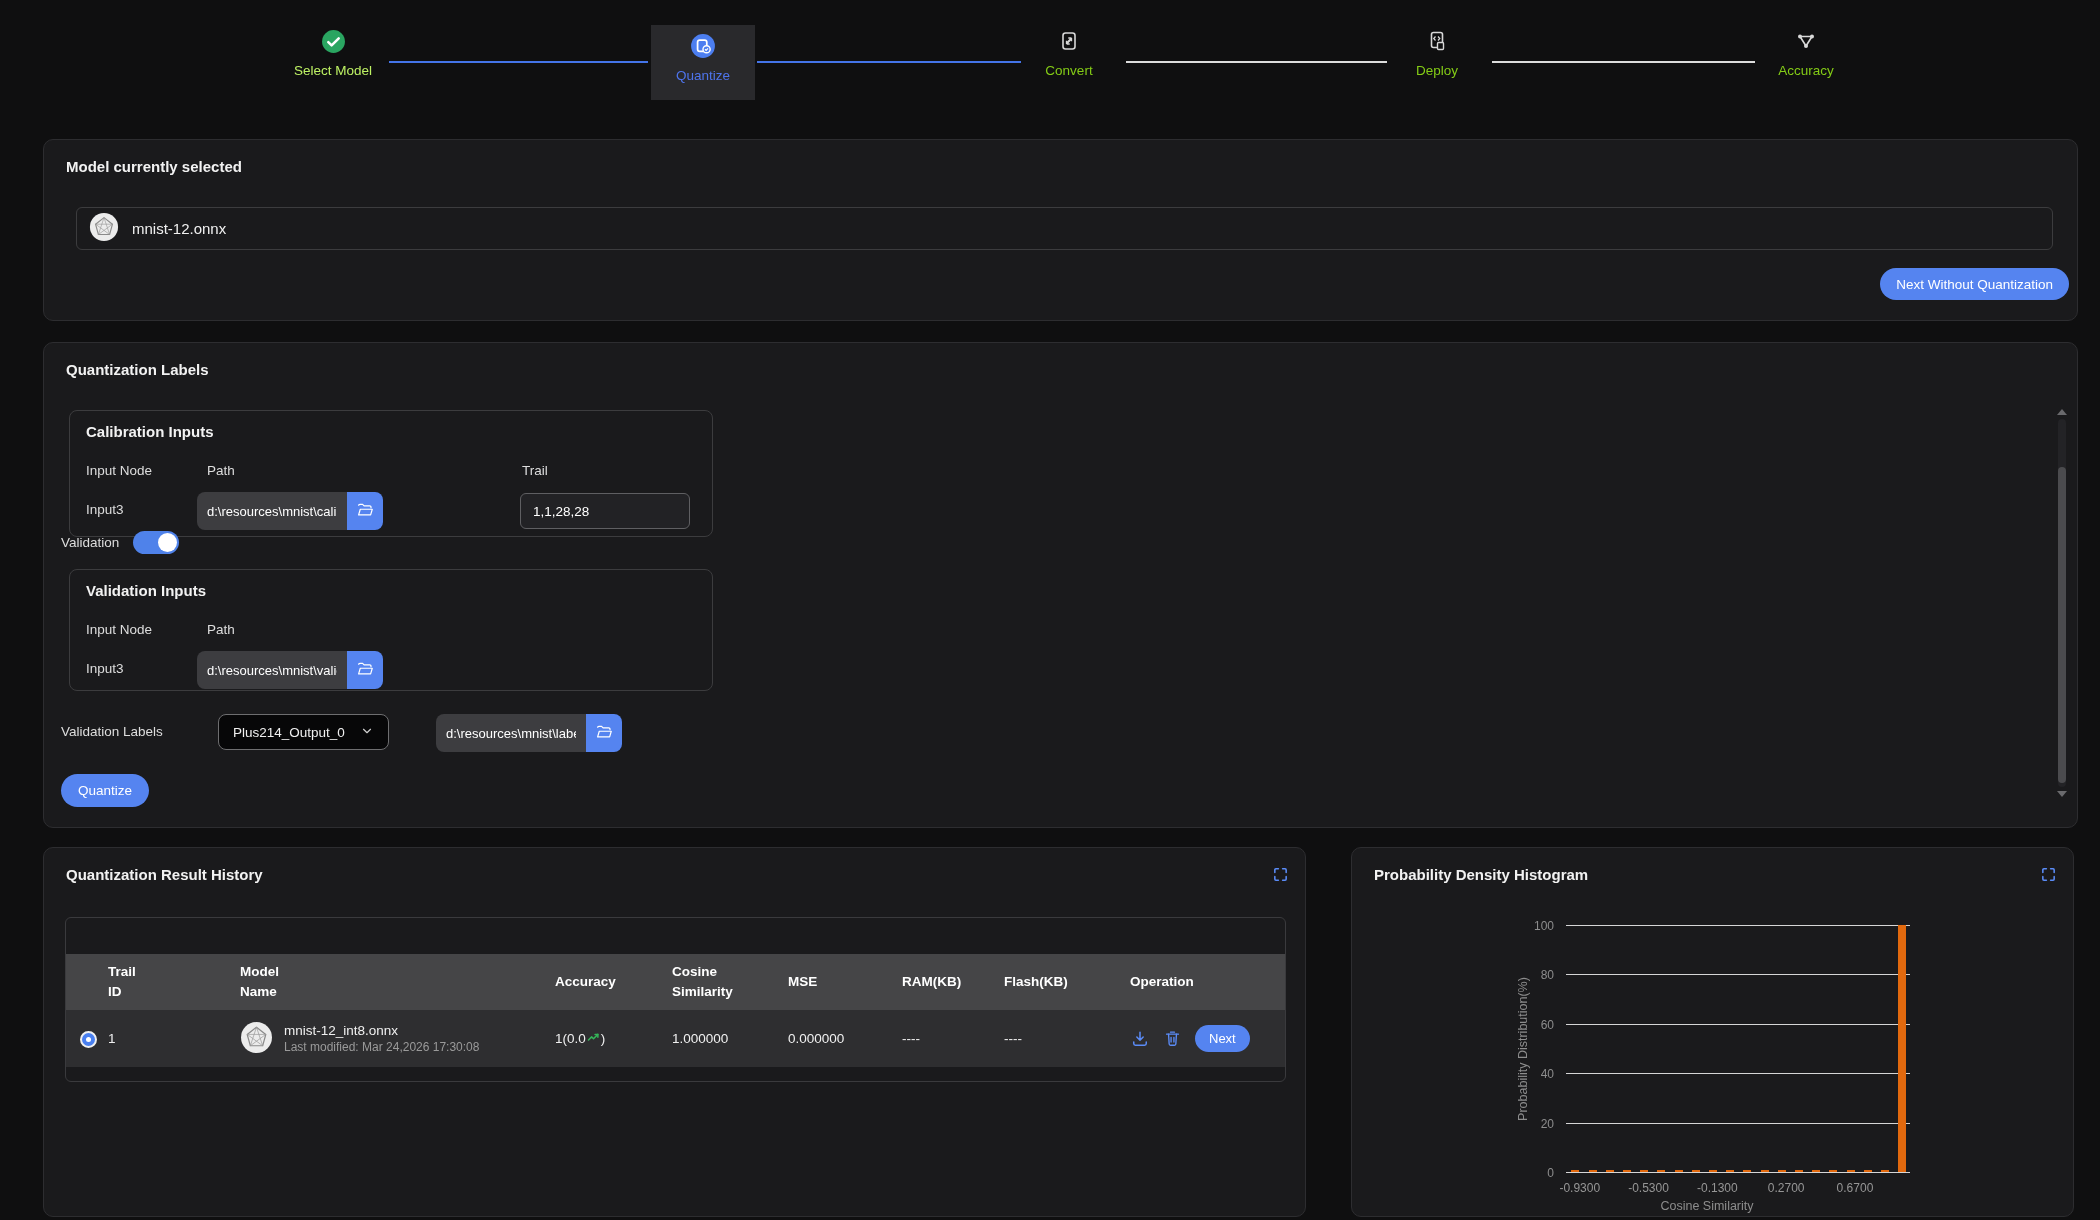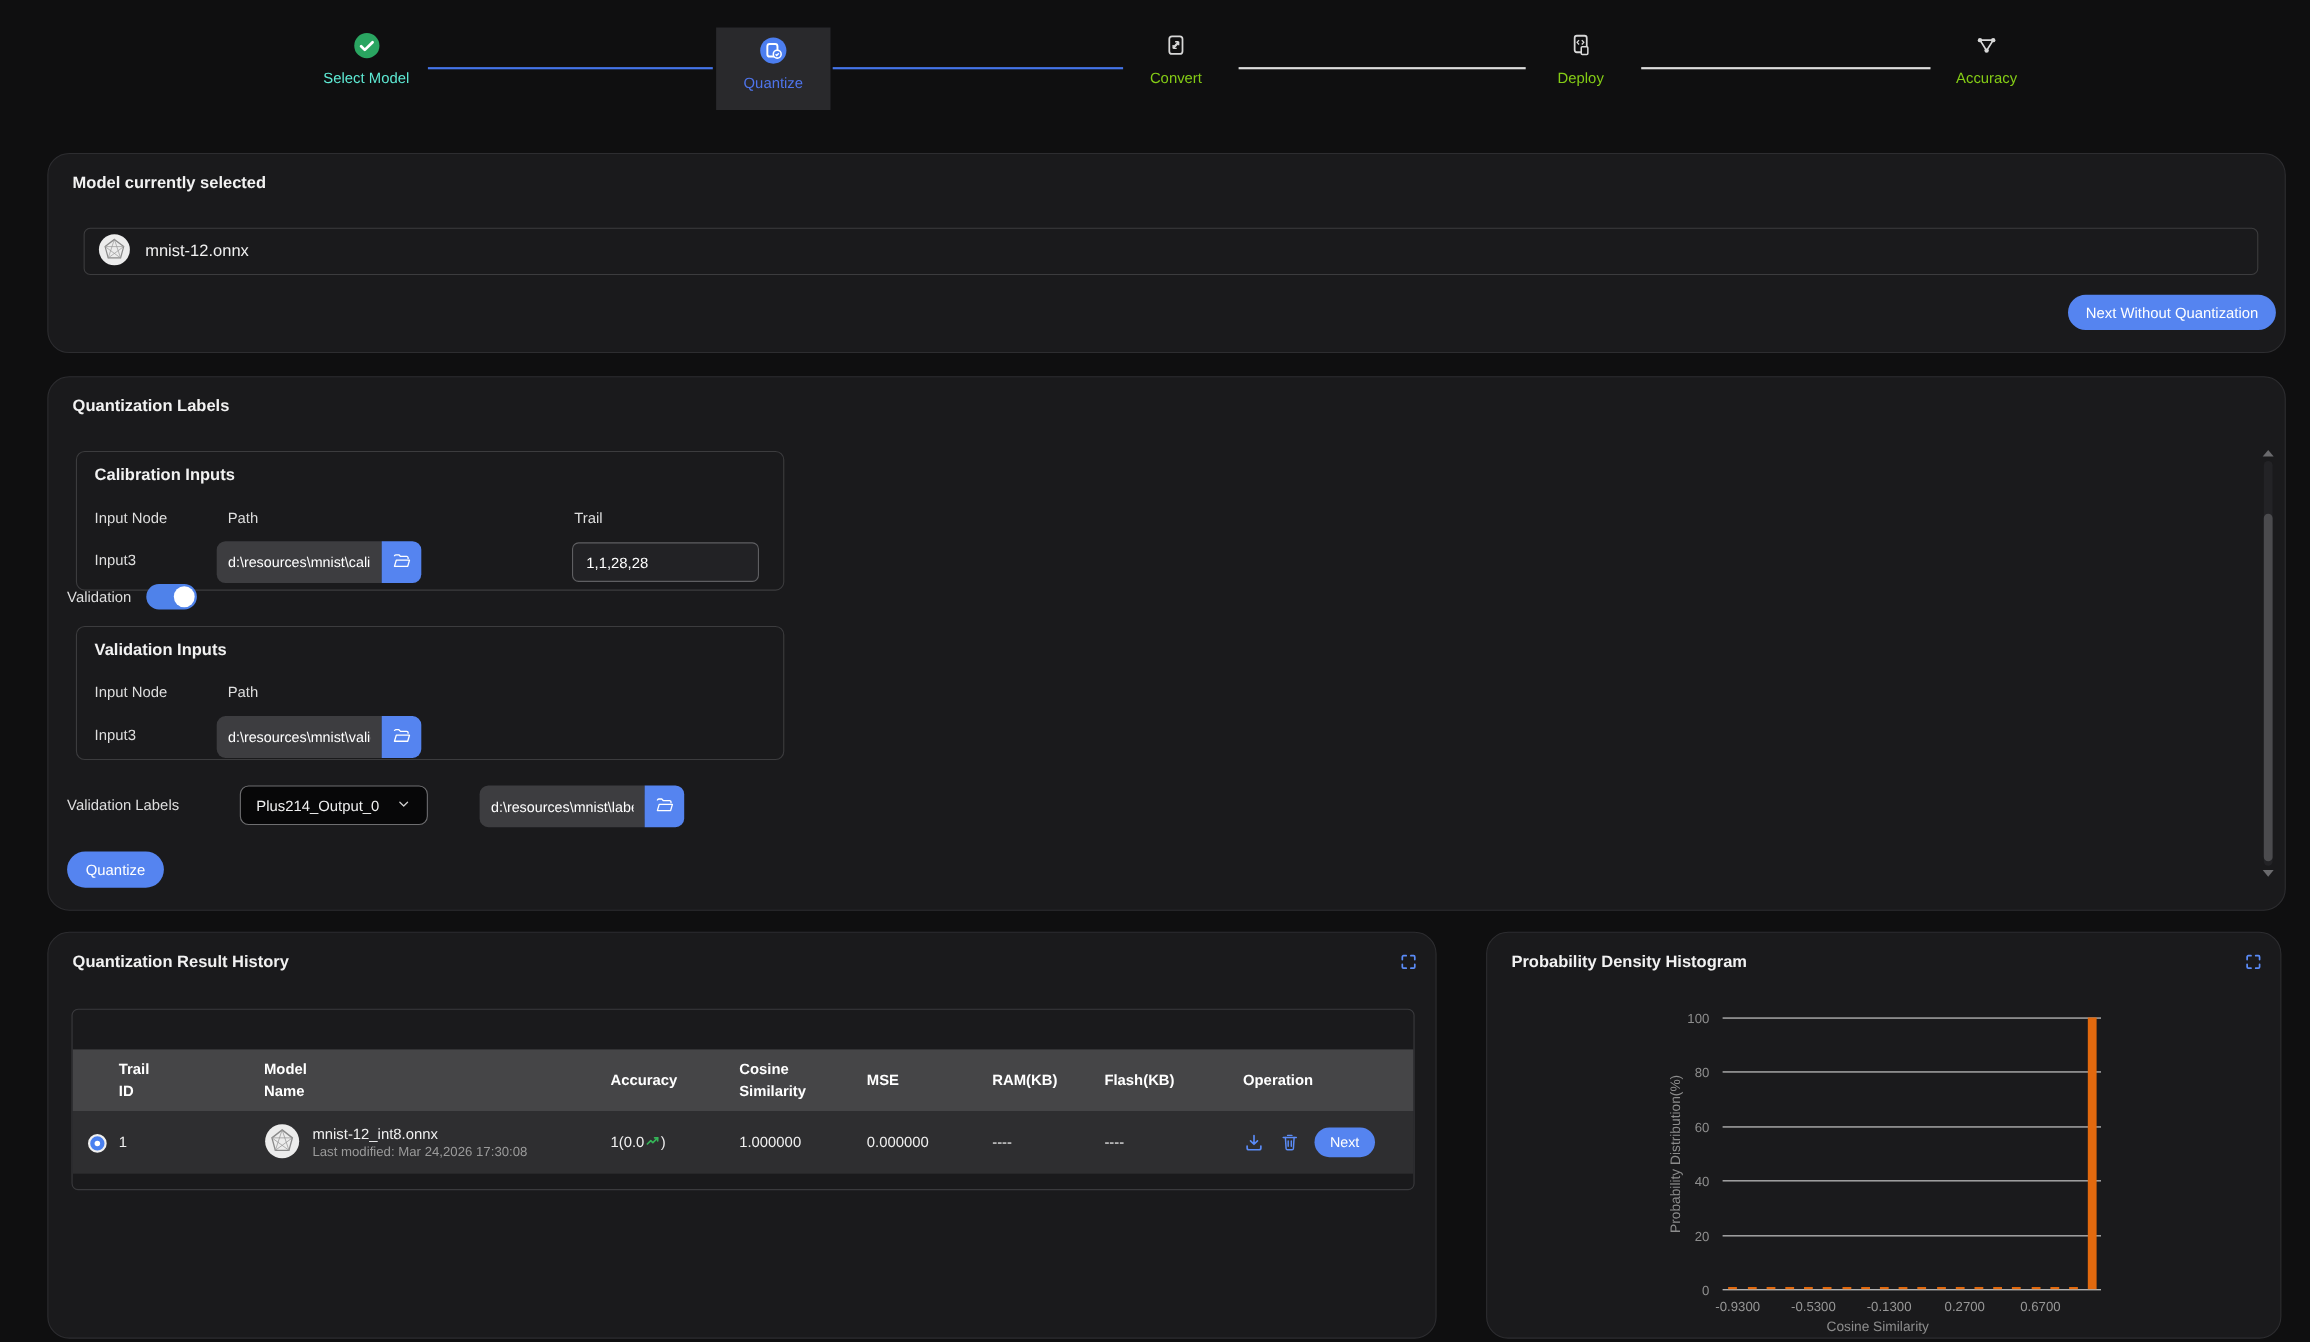--- a/index.html
+++ b/index.html
@@ -1,31 +1,31 @@
 <!DOCTYPE html>
 <html><head>
 <meta charset="utf-8">
 <style>
   html,body{margin:0;padding:0;}
   body{
     width:2100px;height:1220px;overflow:hidden;position:relative;
     background:#0f0f10;color:#e8e8e8;
     font-family:"Liberation Sans", sans-serif;font-size:14px;
   }
-  .card{position:absolute;background:#1a1a1c;border:1px solid #2d2d30;border-radius:20px;box-sizing:border-box;}
+  .card{position:absolute;background:#1a1a1c;border:1px solid #2d2d30;border-radius:10px;box-sizing:border-box;}
   .card-title{position:absolute;left:22px;top:18px;font-size:15px;font-weight:700;color:#f2f2f2;margin:0;}
 
   
   .stepper{position:absolute;left:0;top:0;width:2100px;height:110px;}
   .step-line{position:absolute;top:61px;height:2px;}
   .line-blue{background:#4474e8;}
   .line-light{background:#dcdcdc;}
   .step{position:absolute;top:28px;width:140px;display:flex;flex-direction:column;align-items:center;gap:9px;cursor:pointer;}
   .step .step-label{font-size:13.5px;color:#84cc16;}
-  .step.done .step-label{color:#5eead4;}
+  .step.done .step-label{color:#bef264;}
   .step.active{width:104px;top:25px;height:75px;background:#29292c;padding-top:8px;box-sizing:border-box;}
   .step.active .step-label{color:#4e74ec;}
   .step-icon{width:26px;height:26px;display:flex;align-items:center;justify-content:center;}
 
   
   .card-model{left:43px;top:139px;width:2035px;height:182px;}
   .model-row{position:absolute;left:32px;top:67px;width:1977px;height:43px;border:1px solid #3c3c3e;border-radius:6px;display:flex;align-items:center;gap:13px;padding-left:12px;box-sizing:border-box;}
   .model-name{font-size:15px;color:#f0f0f0;}
   .btn-primary{background:#5584f0;color:#fff;border:none;border-radius:17px;font-family:"Liberation Sans",sans-serif;font-size:13.5px;cursor:pointer;display:inline-flex;align-items:center;justify-content:center;}
   .btn-next-wo{position:absolute;right:8px;top:128px;height:32px;padding:0 16px;}

